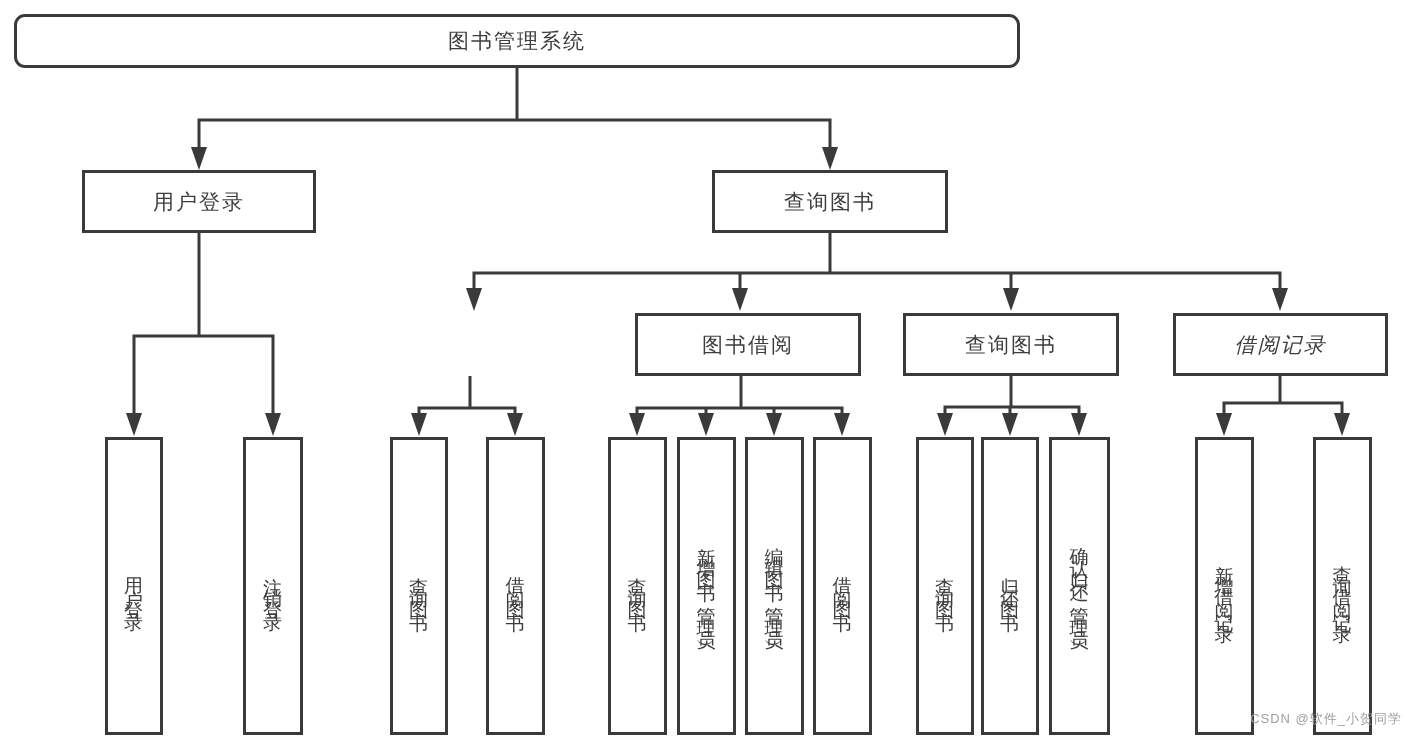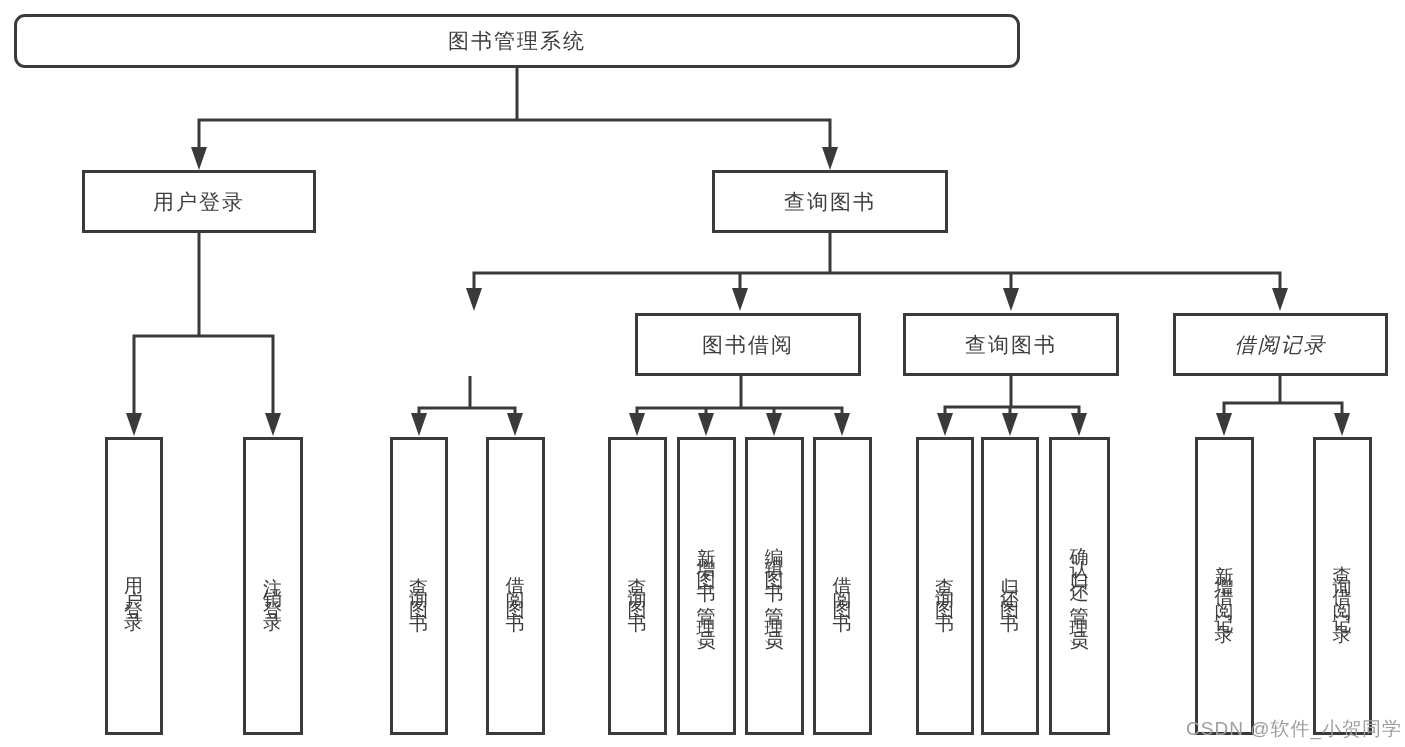--- a/index.html
+++ b/index.html
@@ -33,23 +33,23 @@
   .leaf .v {
     writing-mode: vertical-rl;
     text-orientation: mixed;
     letter-spacing: 12px;
     line-height: 1;
     white-space: nowrap;
   }
   .watermark {
     position: absolute;
     right: 3px;
-    bottom: 5px;
+    bottom: 19px;
     color: #9e9e9e;
-    font-size: 19px;
+    font-size: 13px;
     letter-spacing: 1px;
   }
 </style>
 </head>
 <body>
 
 <div class="canvas">
 
   <svg class="wires" viewBox="0 0 1405 747" xmlns="http://www.w3.org/2000/svg">
     <g stroke="#3a3a3a" stroke-width="3" fill="none">

